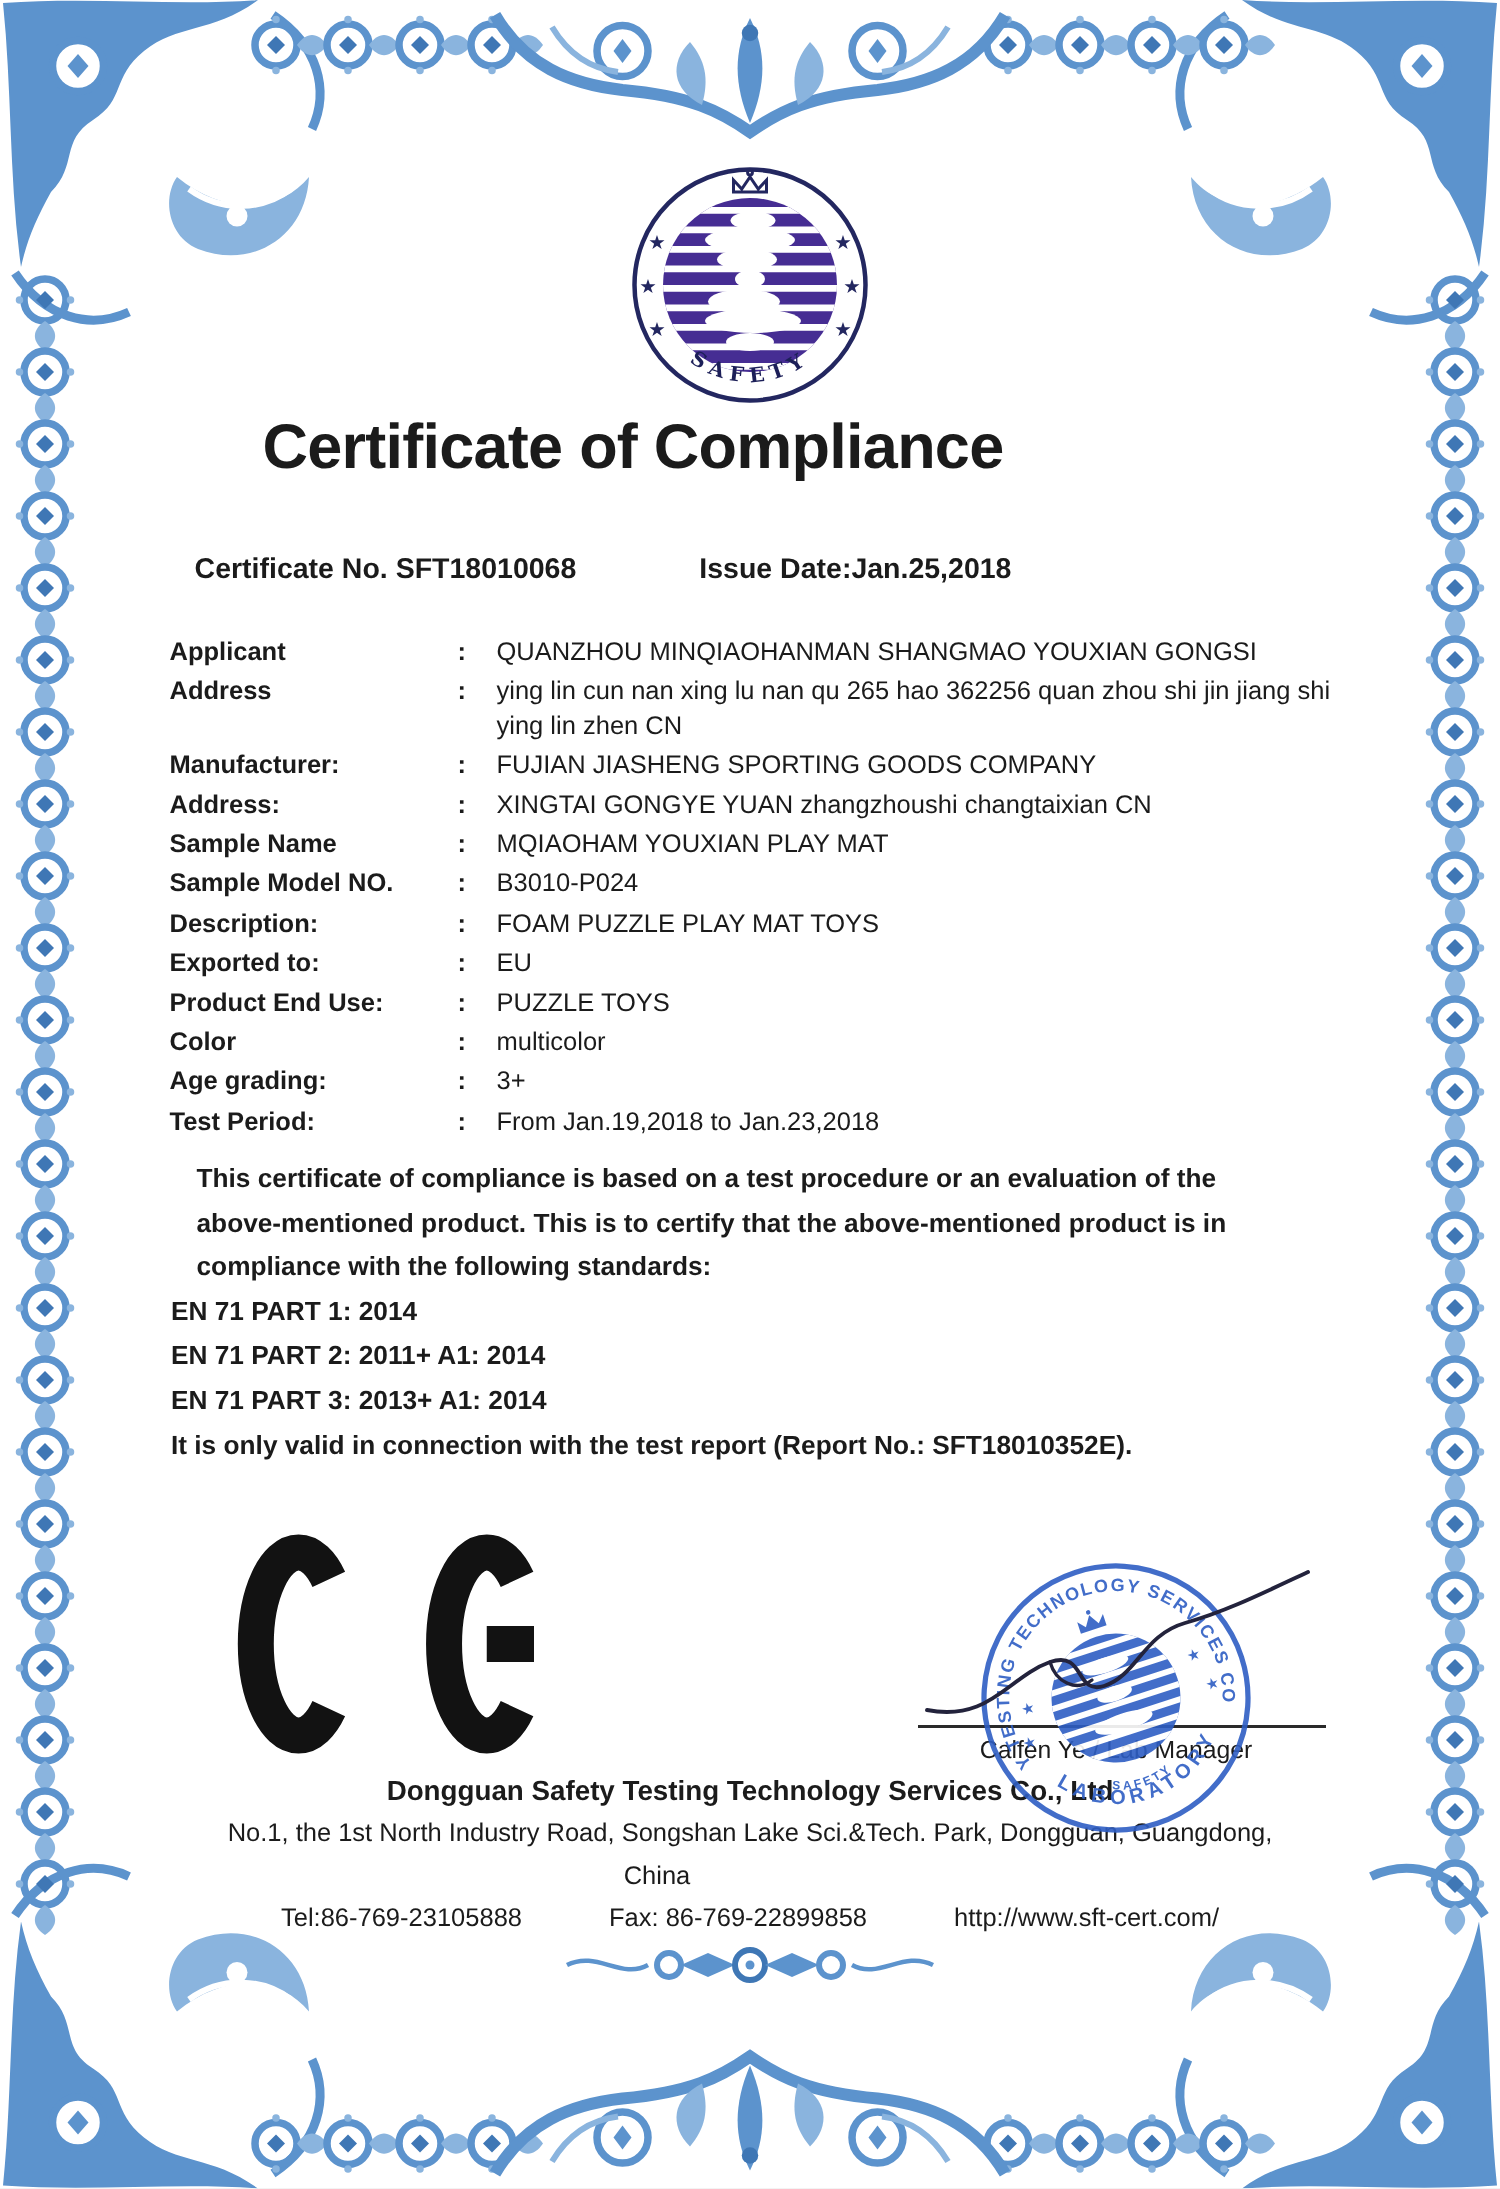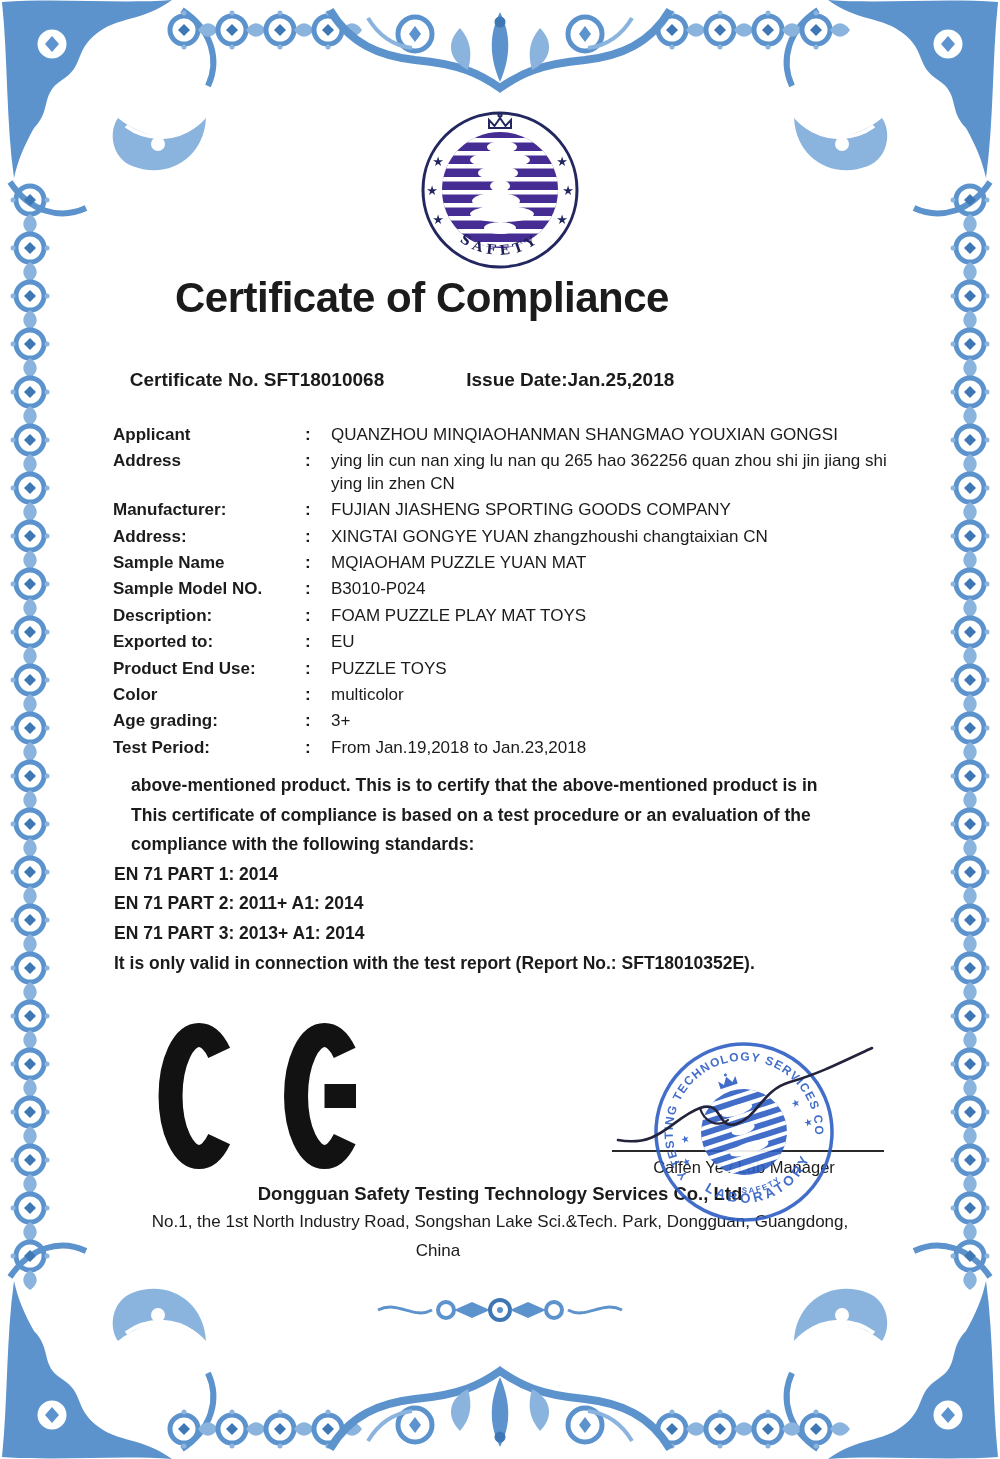--- a/index.html
+++ b/index.html
@@ -236,21 +236,21 @@
       <span class="dvalue">FUJIAN JIASHENG SPORTING GOODS COMPANY</span>
     </div>
     <div class="drow">
       <span class="dlabel">Address:</span>
       <span class="dcolon">:</span>
       <span class="dvalue">XINGTAI GONGYE YUAN zhangzhoushi changtaixian CN</span>
     </div>
     <div class="drow">
       <span class="dlabel">Sample Name</span>
       <span class="dcolon">:</span>
-      <span class="dvalue">MQIAOHAM PUZZLE YUAN MAT</span>
+      <span class="dvalue">MQIAOHAM YOUXIAN PLAY MAT</span>
     </div>
     <div class="drow">
       <span class="dlabel">Sample Model NO.</span>
       <span class="dcolon">:</span>
       <span class="dvalue">B3010-P024</span>
     </div>
     <div class="drow">
       <span class="dlabel">Description:</span>
       <span class="dcolon">:</span>
       <span class="dvalue">FOAM PUZZLE PLAY MAT TOYS</span>
@@ -277,22 +277,22 @@
     </div>
     <div class="drow">
       <span class="dlabel">Test Period:</span>
       <span class="dcolon">:</span>
       <span class="dvalue">From Jan.19,2018 to Jan.23,2018</span>
     </div>
   </div>
 
   <div class="abs compliance">
     <div class="cpar">
+      <div class="cline">This certificate of compliance is based on a test procedure or an evaluation of the</div>
       <div class="cline">above-mentioned product. This is to certify that the above-mentioned product is in</div>
-      <div class="cline">This certificate of compliance is based on a test procedure or an evaluation of the</div>
       <div class="cline">compliance with the following standards:</div>
     </div>
     <div class="cline">EN 71 PART 1: 2014</div>
     <div class="cline">EN 71 PART 2: 2011+ A1: 2014</div>
     <div class="cline">EN 71 PART 3: 2013+ A1: 2014</div>
     <div class="cline">It is only valid in connection with the test report (Report No.: SFT18010352E).</div>
   </div>
 
   <svg class="abs ce-svg" width="290" height="165" viewBox="0 0 290 165">
     <path d="M89.2,32.9 A28.5,61 0 1 0 89.2,119.1" fill="none" stroke="#121212" stroke-width="24"></path>
@@ -352,20 +352,25 @@
     </g>
     <g>
       <path d="M18,122 C60,130 72,100 100,90 C124,82 116,112 136,106 C158,99 162,72 190,64 C218,56 242,44 272,30" fill="none" stroke="#23233c" stroke-width="2.6" stroke-linecap="round"></path>
       <path d="M100,90 C104,104 118,110 128,102" fill="none" stroke="#23233c" stroke-width="2.2" stroke-linecap="round"></path>
     </g>
   </svg>
 
   <div class="abs footer-company">Dongguan Safety Testing Technology Services Co., Ltd</div>
   <div class="abs footer-addr1">No.1, the 1st North Industry Road, Songshan Lake Sci.&amp;Tech. Park, Dongguan, Guangdong,</div>
   <div class="abs footer-addr2">China</div>
+  <div class="abs footer-tel">
+    <span>Tel:86-769-23105888</span>
+    <span>Fax: 86-769-22899858</span>
+    <span>http://www.sft-cert.com/</span>
+  </div>
 
   <svg class="abs divider-svg" width="260" height="36" viewBox="0 0 260 36">
     <path d="M8,18 C28,8 44,28 62,18" stroke="#5c93cd" stroke-width="3" fill="none"></path>
     <circle cx="76" cy="18" r="8" fill="none" stroke="#5c93cd" stroke-width="4"></circle>
     <path d="M84,18 L102,10 L120,18 L102,26 Z" fill="#5c93cd"></path>
     <circle cx="130" cy="18" r="10" fill="none" stroke="#3f77b5" stroke-width="4"></circle>
     <circle cx="130" cy="18" r="3" fill="#5c93cd"></circle>
     <path d="M140,18 L158,10 L176,18 L158,26 Z" fill="#5c93cd"></path>
     <circle cx="184" cy="18" r="8" fill="none" stroke="#5c93cd" stroke-width="4"></circle>
     <path d="M198,18 C216,28 232,8 252,18" stroke="#5c93cd" stroke-width="3" fill="none"></path>

